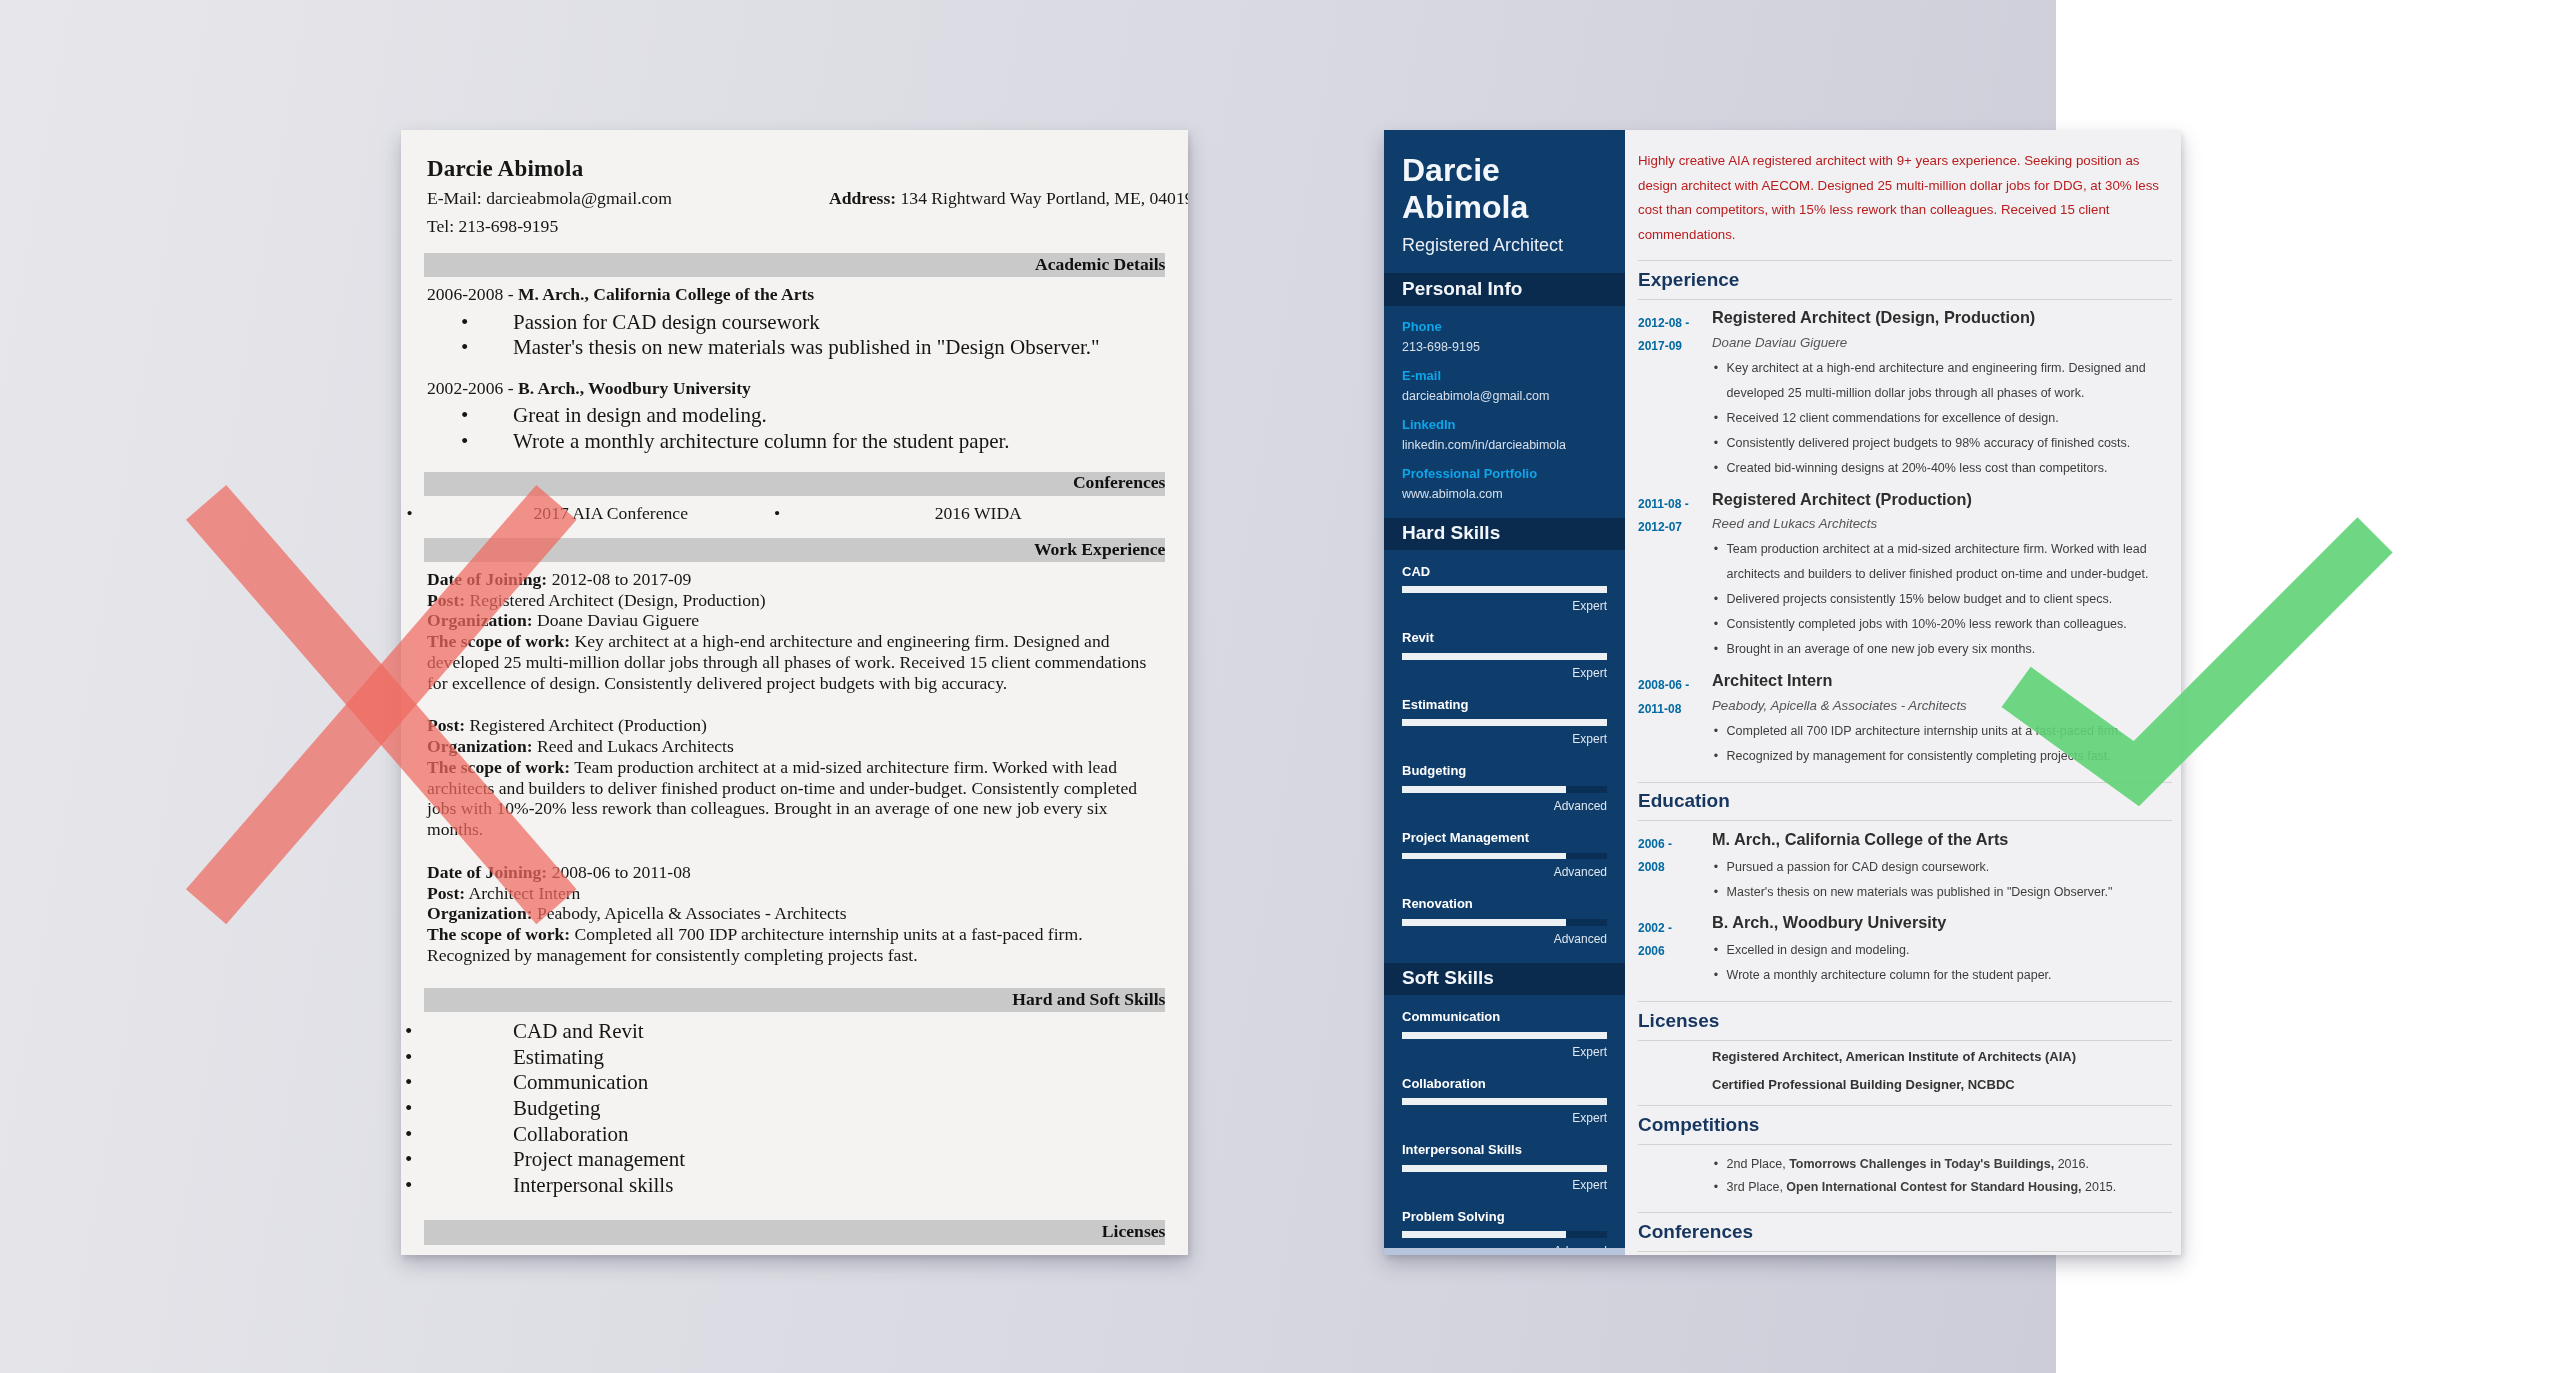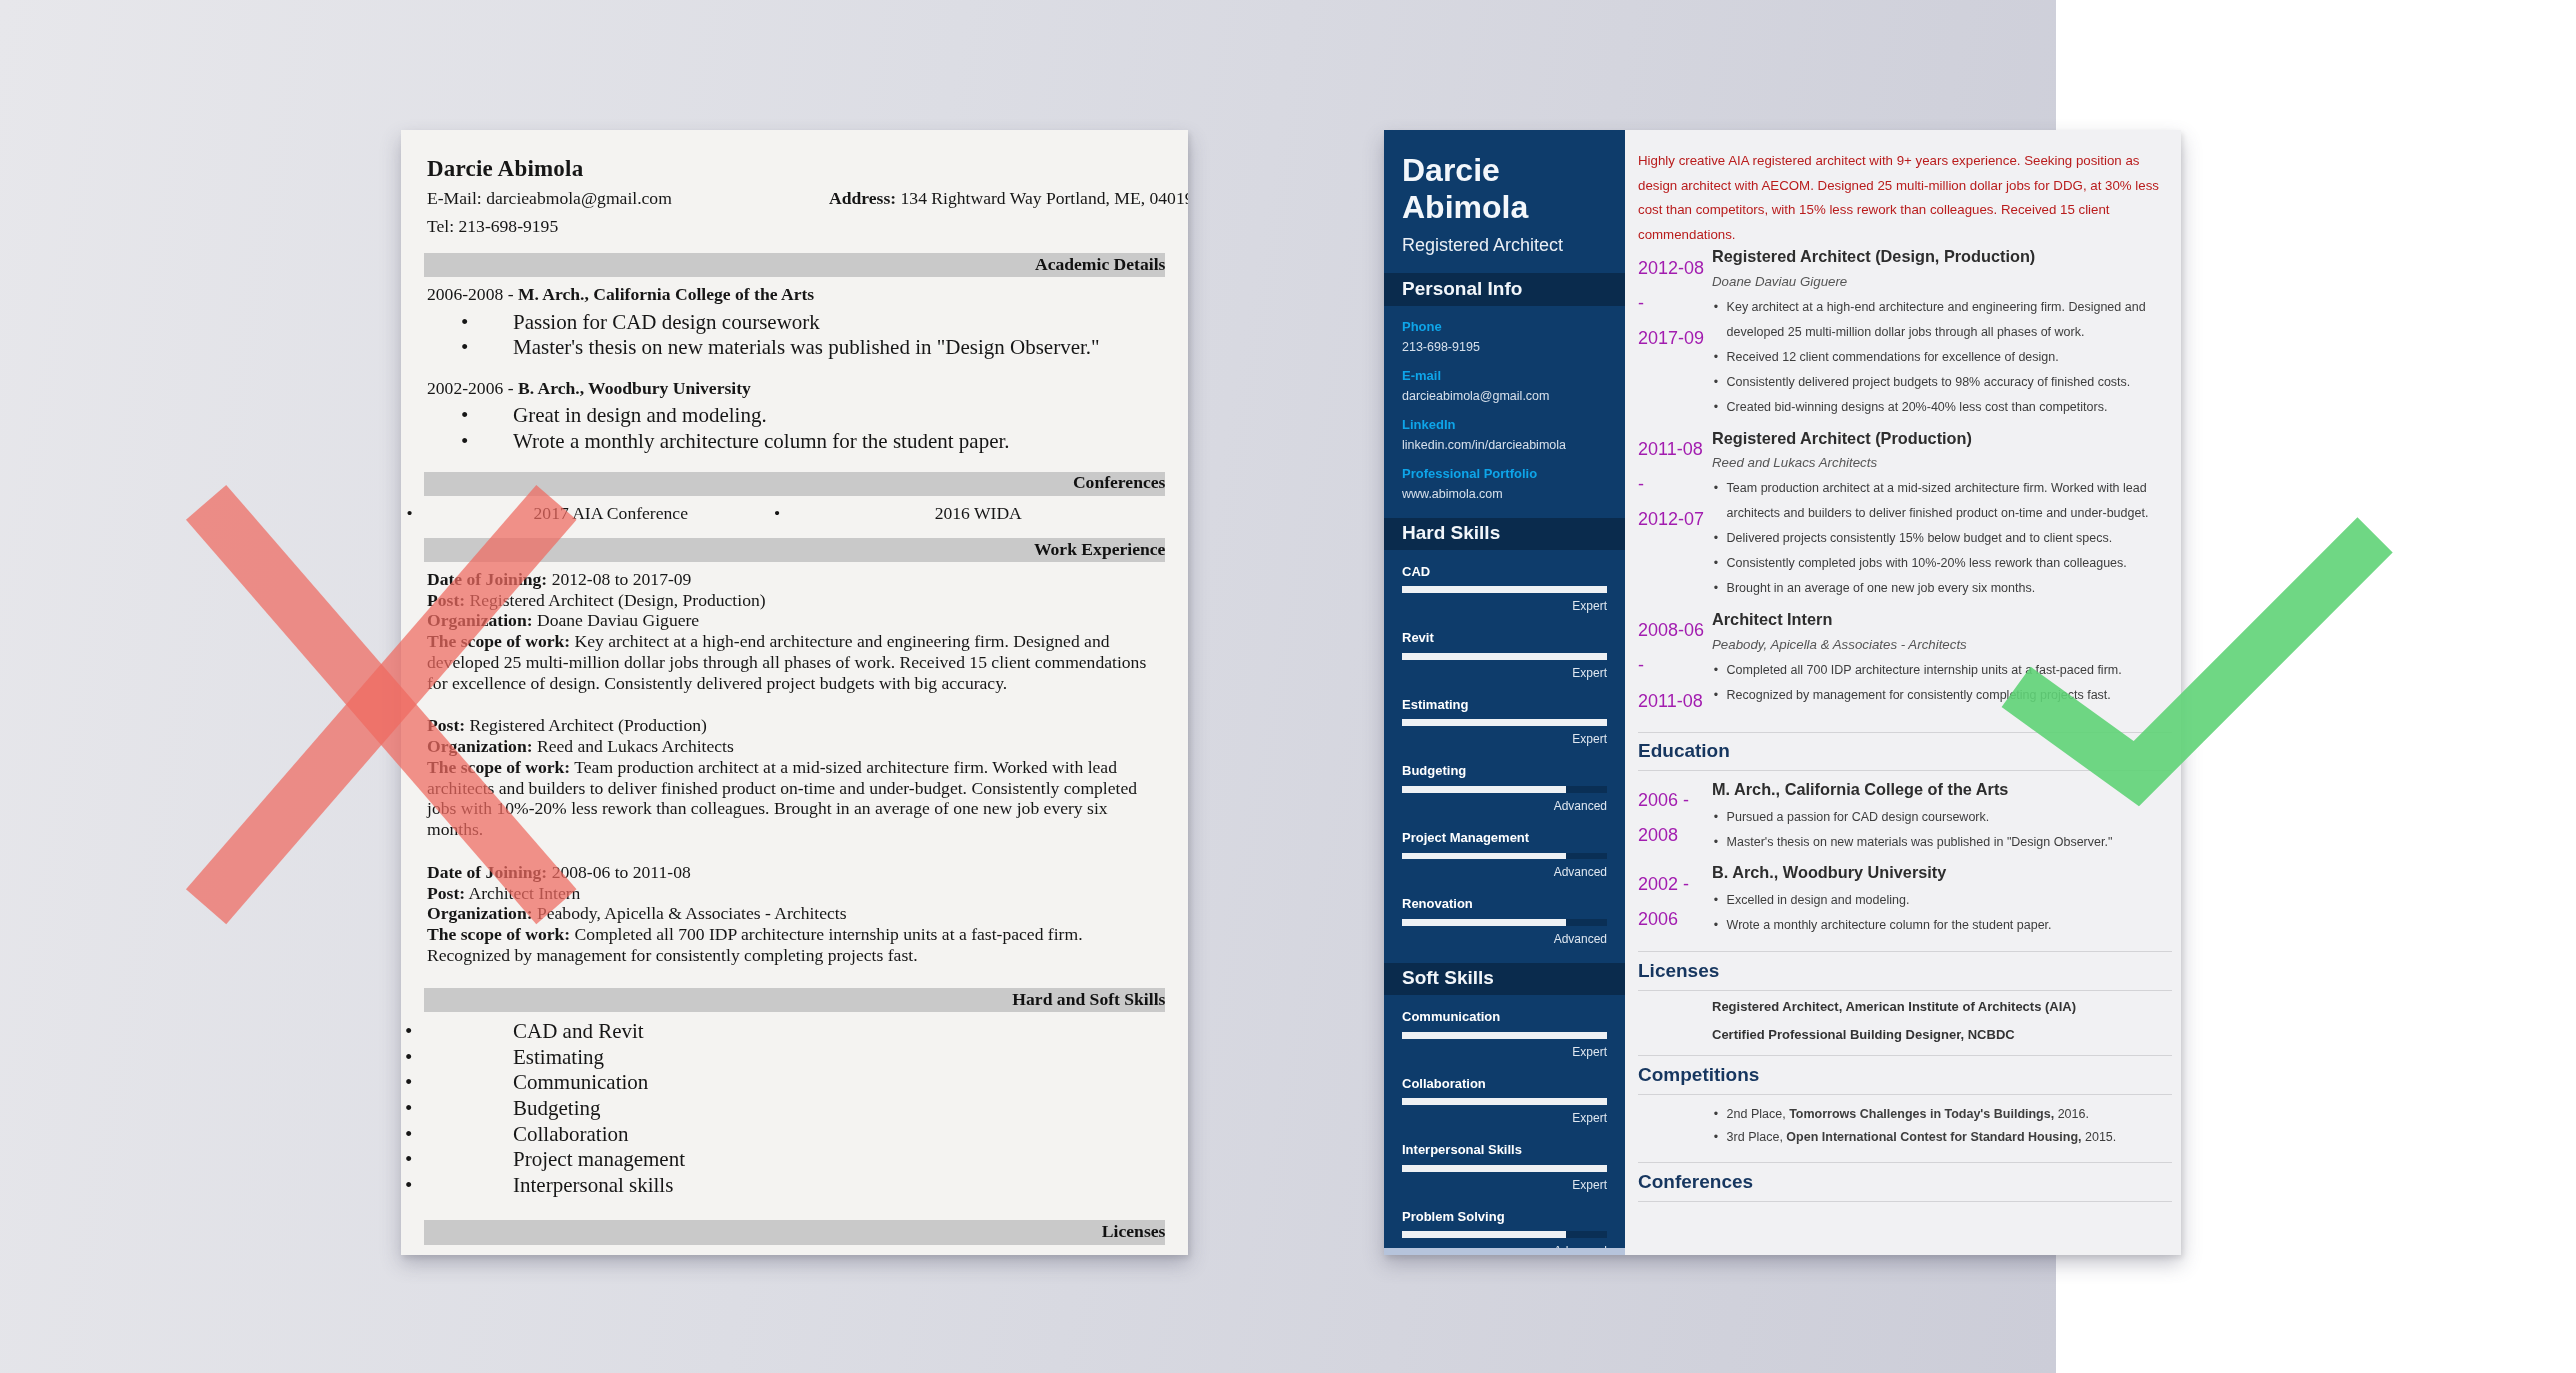--- a/index.html
+++ b/index.html
@@ -51,21 +51,21 @@
   .skill-name { font-size:13px; font-weight:bold; margin-bottom:7.7px; }
   .skill-track { height:6.9px; background:#0a2f55; }
   .skill-fill { height:100%; background:#eef1f4; }
   .skill-level { text-align:right; font-size:12px; color:#dfe7f0; margin-top:6px; }
 
   .main { flex:1; padding:19px 8.6px 0 13px; color:#3c3c3c; }
   .summary { margin:0; font-size:13.3px; line-height:1.85; color:#b91c1c; }
   .sec-title { border-top:0.9px solid #d3d3d6; border-bottom:0.9px solid #d3d3d6;
                margin:13px 0 8.6px; padding:7.7px 0; font-size:19px; font-weight:bold; color:#16365f; }
   .row { display:flex; margin-bottom:8.6px; }
-  .dates { width:74px; flex:none; font-size:18px; color:#a21caf; line-height:1.95; padding-top:3.4px; }
+  .dates { width:74px; flex:none; font-size:12px; color:#0369a1; line-height:1.95; padding-top:3.4px;font-weight:bold; }
   .dates span { display:block; }
   .rcontent { flex:1; }
   .job-title { font-size:16.3px; font-weight:bold; color:#2d2d2d; }
   .company { font-size:13.3px; font-style:italic; color:#555; margin-top:7.7px; }
   .rbullets { margin:6px 0 0; padding:0; list-style:none; font-size:12.5px; line-height:2.0; color:#3d3d3d; }
   .rbullets li { position:relative; padding-left:14.6px; }
   .rbullets li::before { content:"\2022"; position:absolute; left:1.7px; }
   .plain-line { margin:0 0 13px 74px; font-size:13px; font-weight:bold; color:#333; }
   .comp-ul { margin:0 0 5.2px 74px; padding:0; list-style:none; font-size:12.5px; line-height:1.85; color:#3d3d3d; }
   .comp-ul li { position:relative; padding-left:14.6px; }
@@ -248,20 +248,21 @@
         <div class="skill-track">
             <div class="skill-fill" style="width: 80%;"></div>
           </div>
         <div class="skill-level">Advanced</div>
       </div>
     </div>
 
     <div class="main">
       <p class="summary">Highly creative AIA registered architect with 9+ years experience. Seeking position as design architect with AECOM. Designed 25 multi-million dollar jobs for DDG, at 30% less cost than competitors, with 15% less rework than colleagues. Received 15 client commendations.</p>
 
+      <div class="sec-title">Experience</div>
 
       <div class="row">
         <div class="dates">
             <span>2012-08 -</span>
             <span>2017-09</span>
           </div>
         <div class="rcontent">
           <div class="job-title">Registered Architect (Design, Production)</div>
           <div class="company">Doane Daviau Giguere</div>
           <ul class="rbullets">

